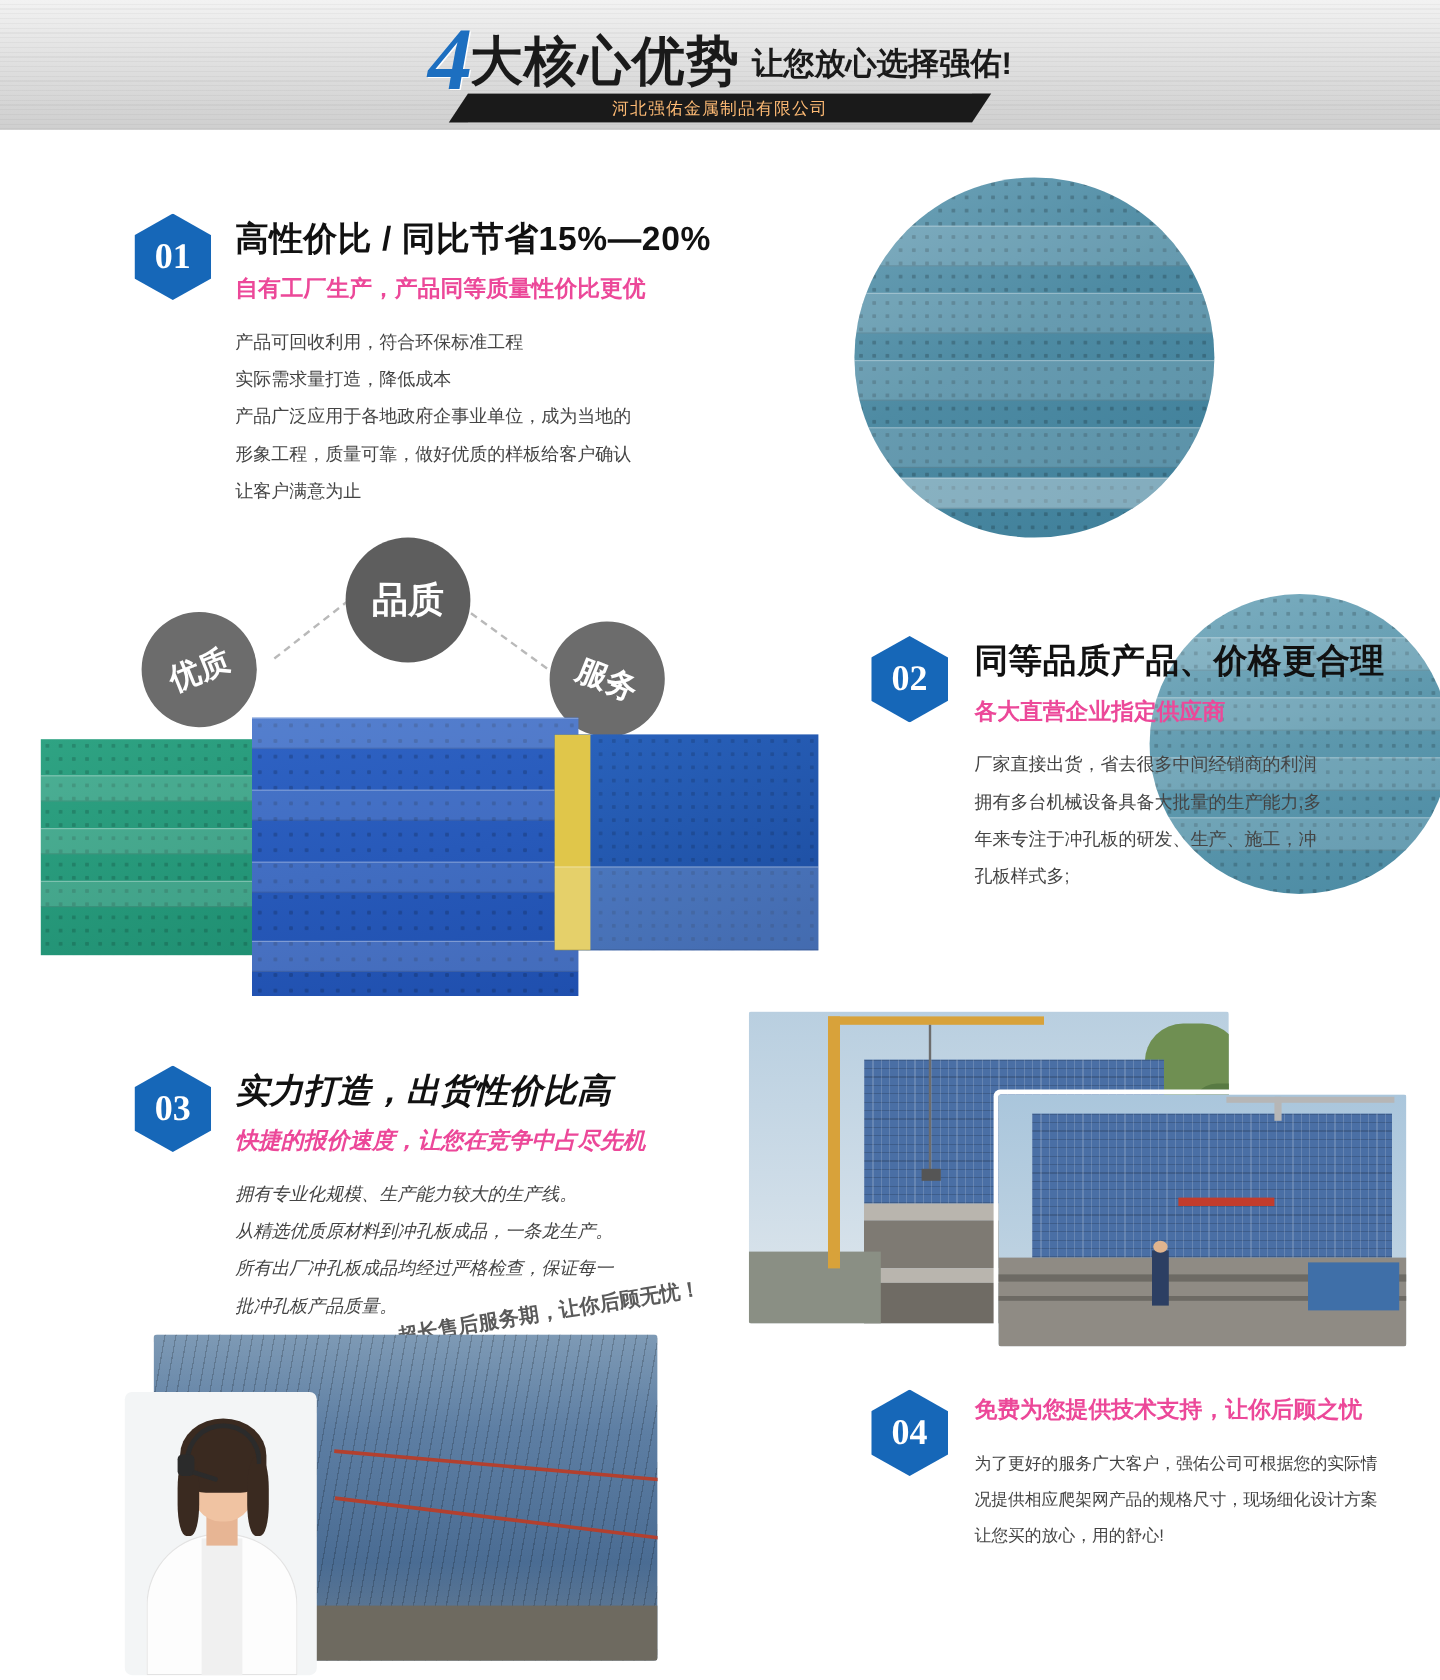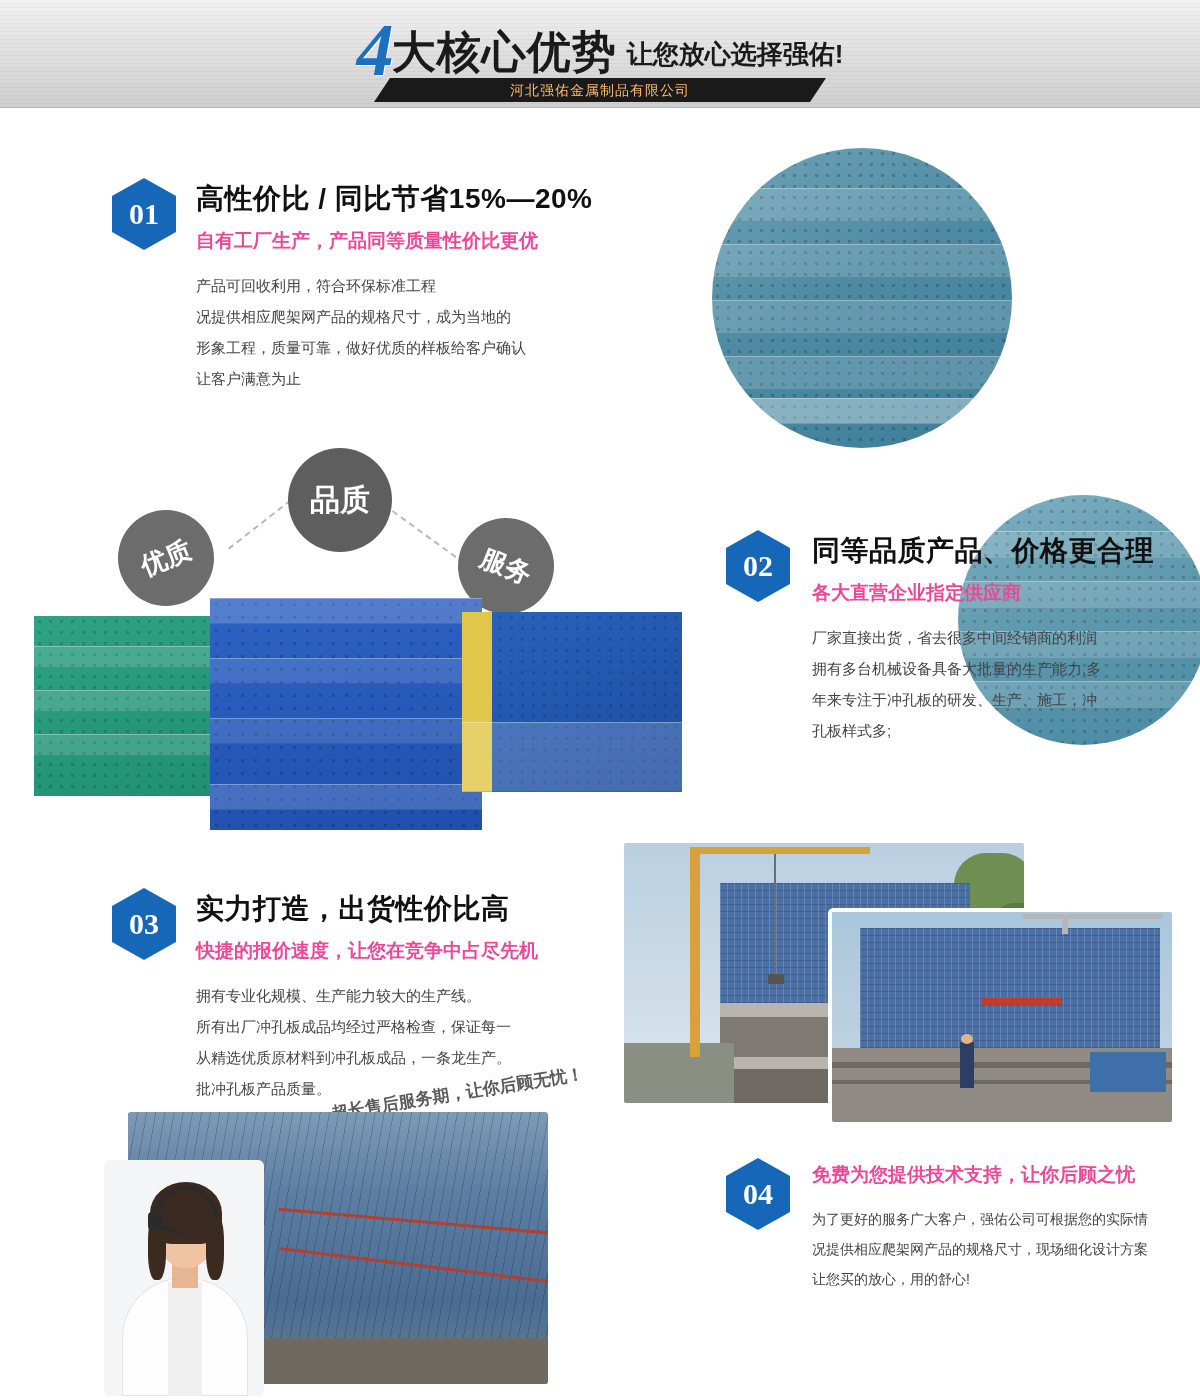--- a/index.html
+++ b/index.html
@@ -196,21 +196,22 @@
 </div>
 
 <div class="abs" style="left:112px; top:178px;">
   <div class="hex">01</div>
 </div>
 <div class="abs" style="left:196px; top:180px; width:420px;">
   <div class="feat-title">高性价比 / 同比节省15%—20%</div>
   <div class="feat-sub">自有工厂生产，产品同等质量性价比更优</div>
   <div class="feat-body">
     <div>产品可回收利用，符合环保标准工程</div>
-    <div>况提供相应爬架网产品的规格尺寸，成为当地的</div>
+    <div>实际需求量打造，降低成本</div>
+    <div>产品广泛应用于各地政府企事业单位，成为当地的</div>
     <div>形象工程，质量可靠，做好优质的样板给客户确认</div>
     <div>让客户满意为止</div>
   </div>
 </div>
 
 <div class="circ circ-a abs" style="left:712px; top:148px; width:300px; height:300px;">
   <div class="perf-pattern" style="opacity:.55;"></div>
   <div class="plate" style="left:-10px; top:40px; width:330px; height:34px;"></div>
   <div class="plate" style="left:-10px; top:96px; width:330px; height:34px;"></div>
   <div class="plate" style="left:-10px; top:152px; width:330px; height:34px;"></div>
@@ -262,27 +263,27 @@
     <div>厂家直接出货，省去很多中间经销商的利润</div>
     <div>拥有多台机械设备具备大批量的生产能力,多</div>
     <div>年来专注于冲孔板的研发、生产、施工，冲</div>
     <div>孔板样式多;</div>
   </div>
 </div>
 
 <div class="abs" style="left:112px; top:888px;">
   <div class="hex">03</div>
 </div>
-<div class="abs" style="left:196px; top:890px; width:420px;">
+<div class="abs" style="left:196px; top:890px; width:420px;font-style:italic;">
   <div class="feat-title">实力打造，出货性价比高</div>
   <div class="feat-sub">快捷的报价速度，让您在竞争中占尽先机</div>
   <div class="feat-body">
     <div>拥有专业化规模、生产能力较大的生产线。</div>
+    <div>从精选优质原材料到冲孔板成品，一条龙生产。</div>
     <div>所有出厂冲孔板成品均经过严格检查，保证每一</div>
-    <div>从精选优质原材料到冲孔板成品，一条龙生产。</div>
     <div>批冲孔板产品质量。</div>
   </div>
 </div>
 
 <div class="constr" style="left:624px; top:843px; width:400px; height:260px;">
   <div class="sky"></div>
   <div class="green-tree" style="left:330px; top:10px; width:80px; height:80px;"></div>
   <div class="green-tree" style="left:366px; top:60px; width:60px; height:70px; background:#587a43;"></div>
   <div class="mesh-blue" style="left:96px; top:40px; width:250px; height:120px;"></div>
   <div class="concrete" style="left:96px; top:160px; width:250px; height:14px; background:#b9b5ae;"></div>

